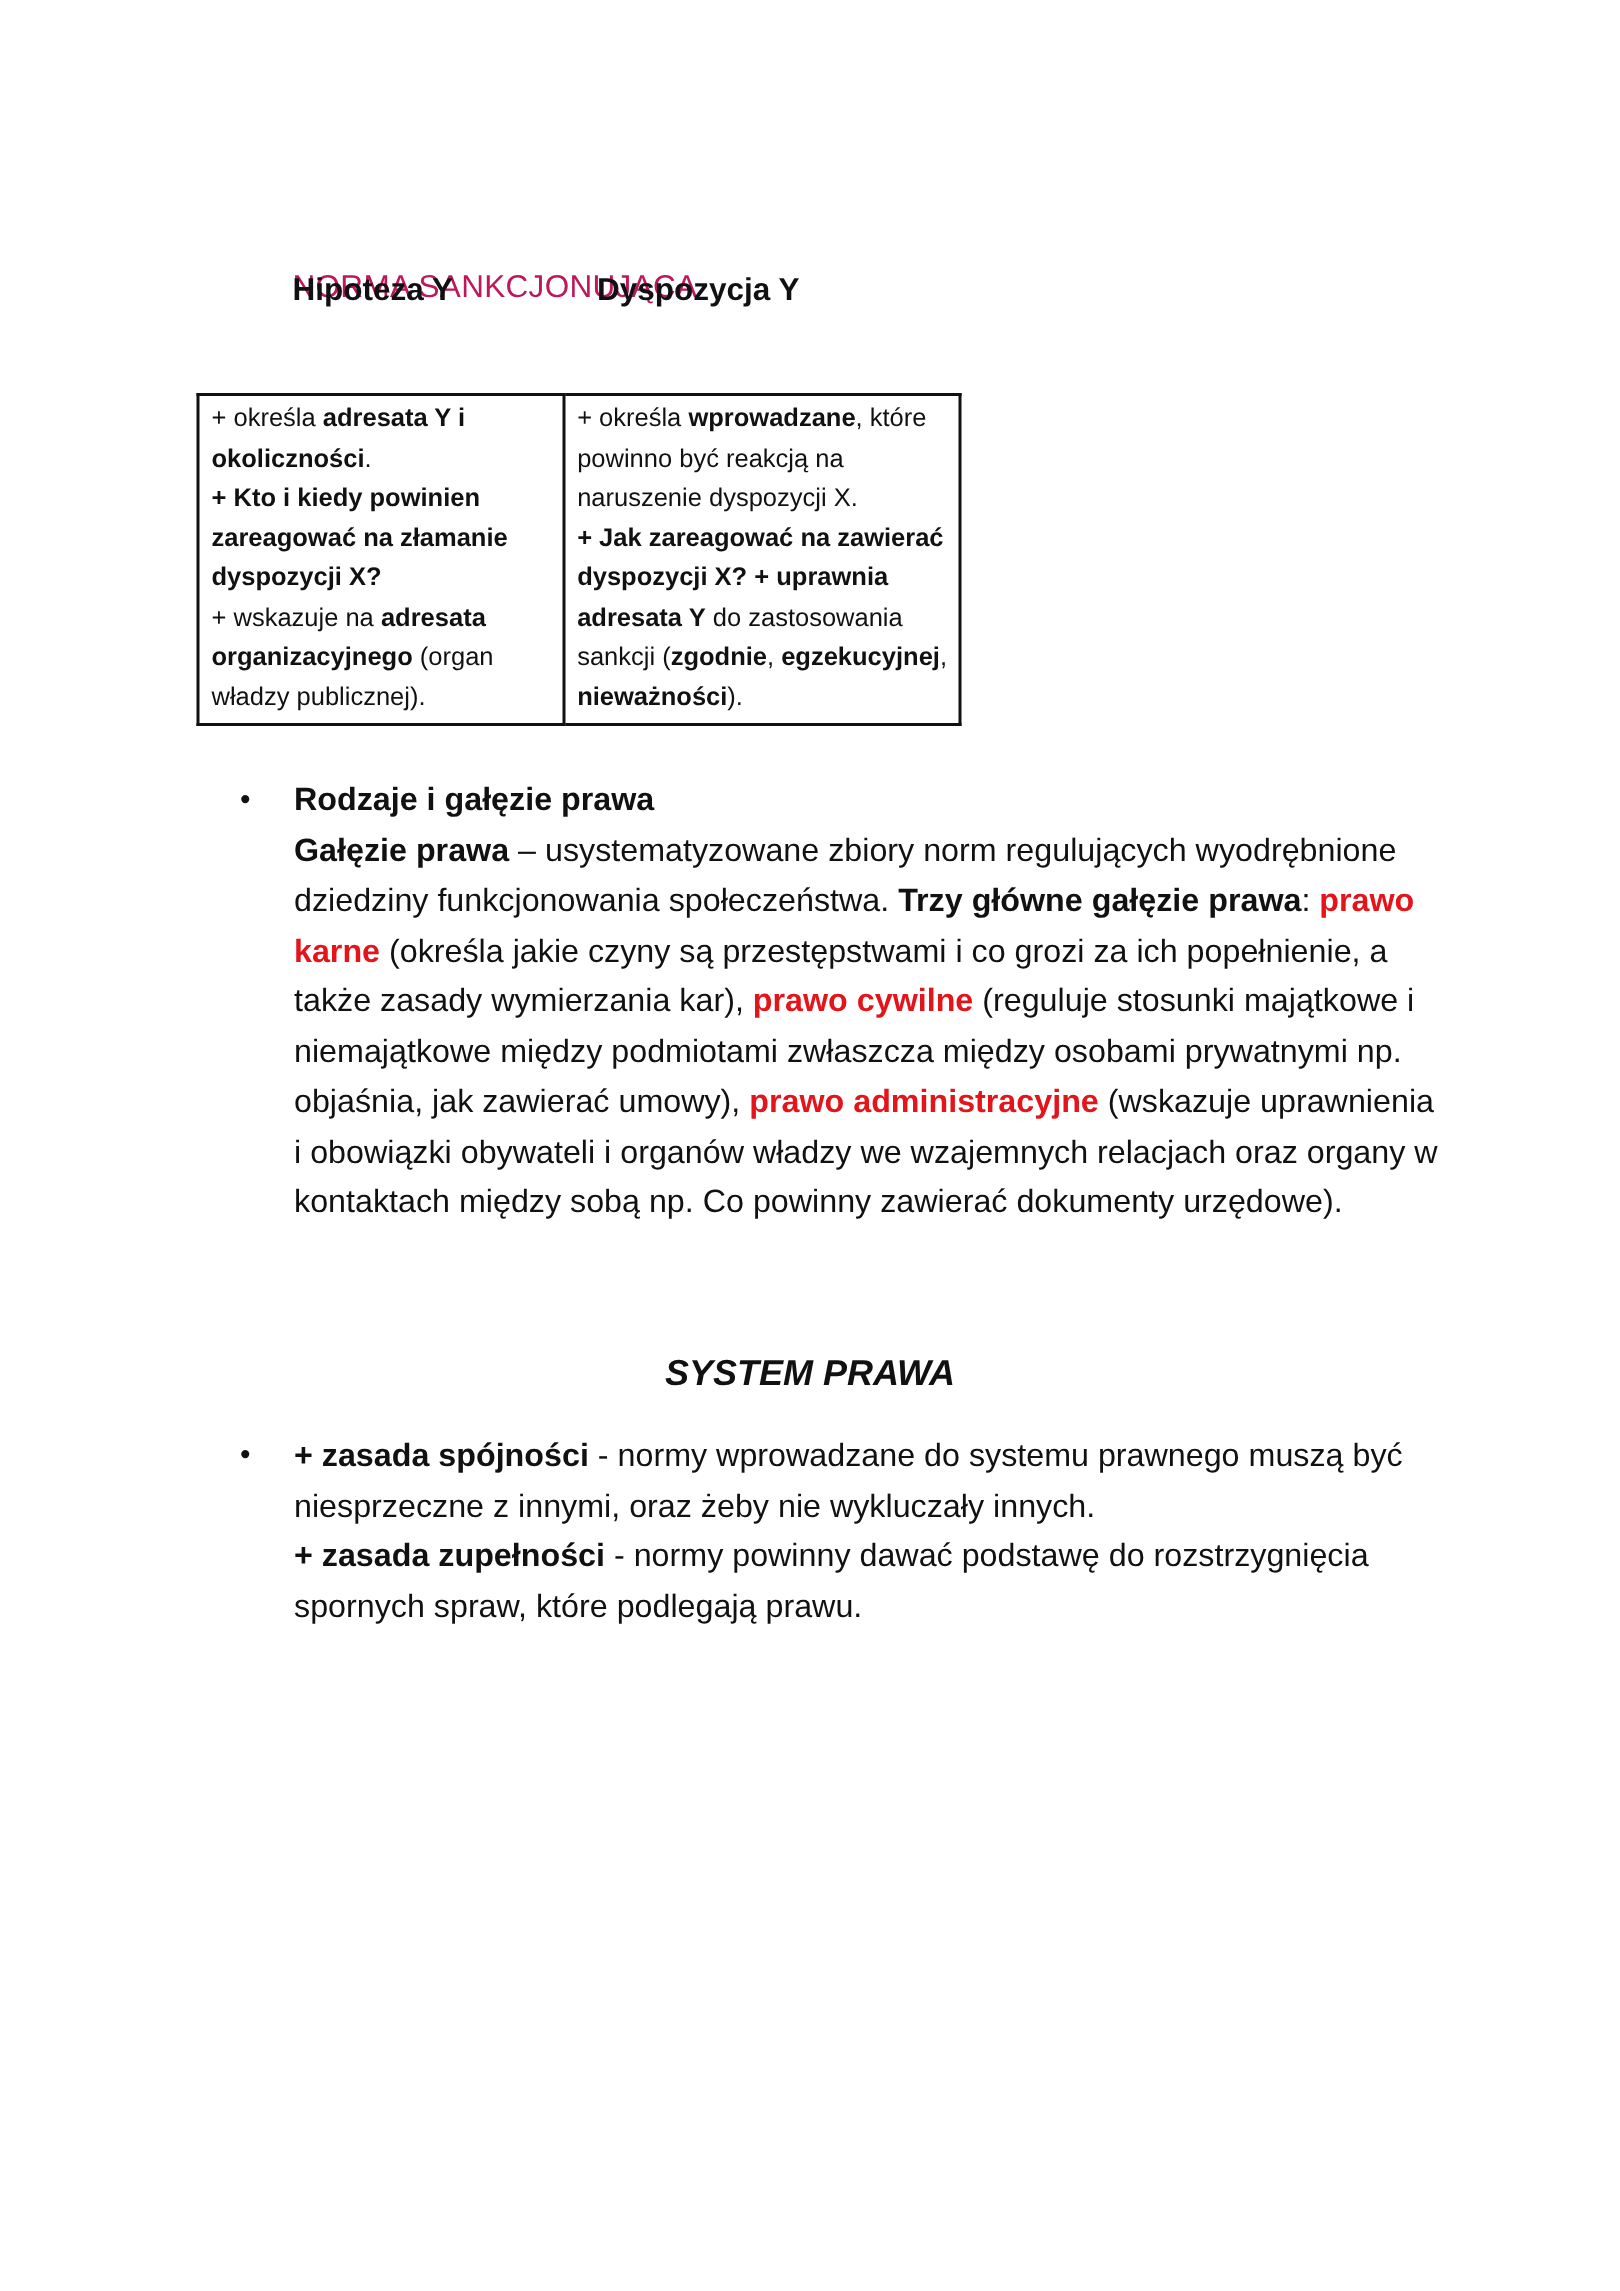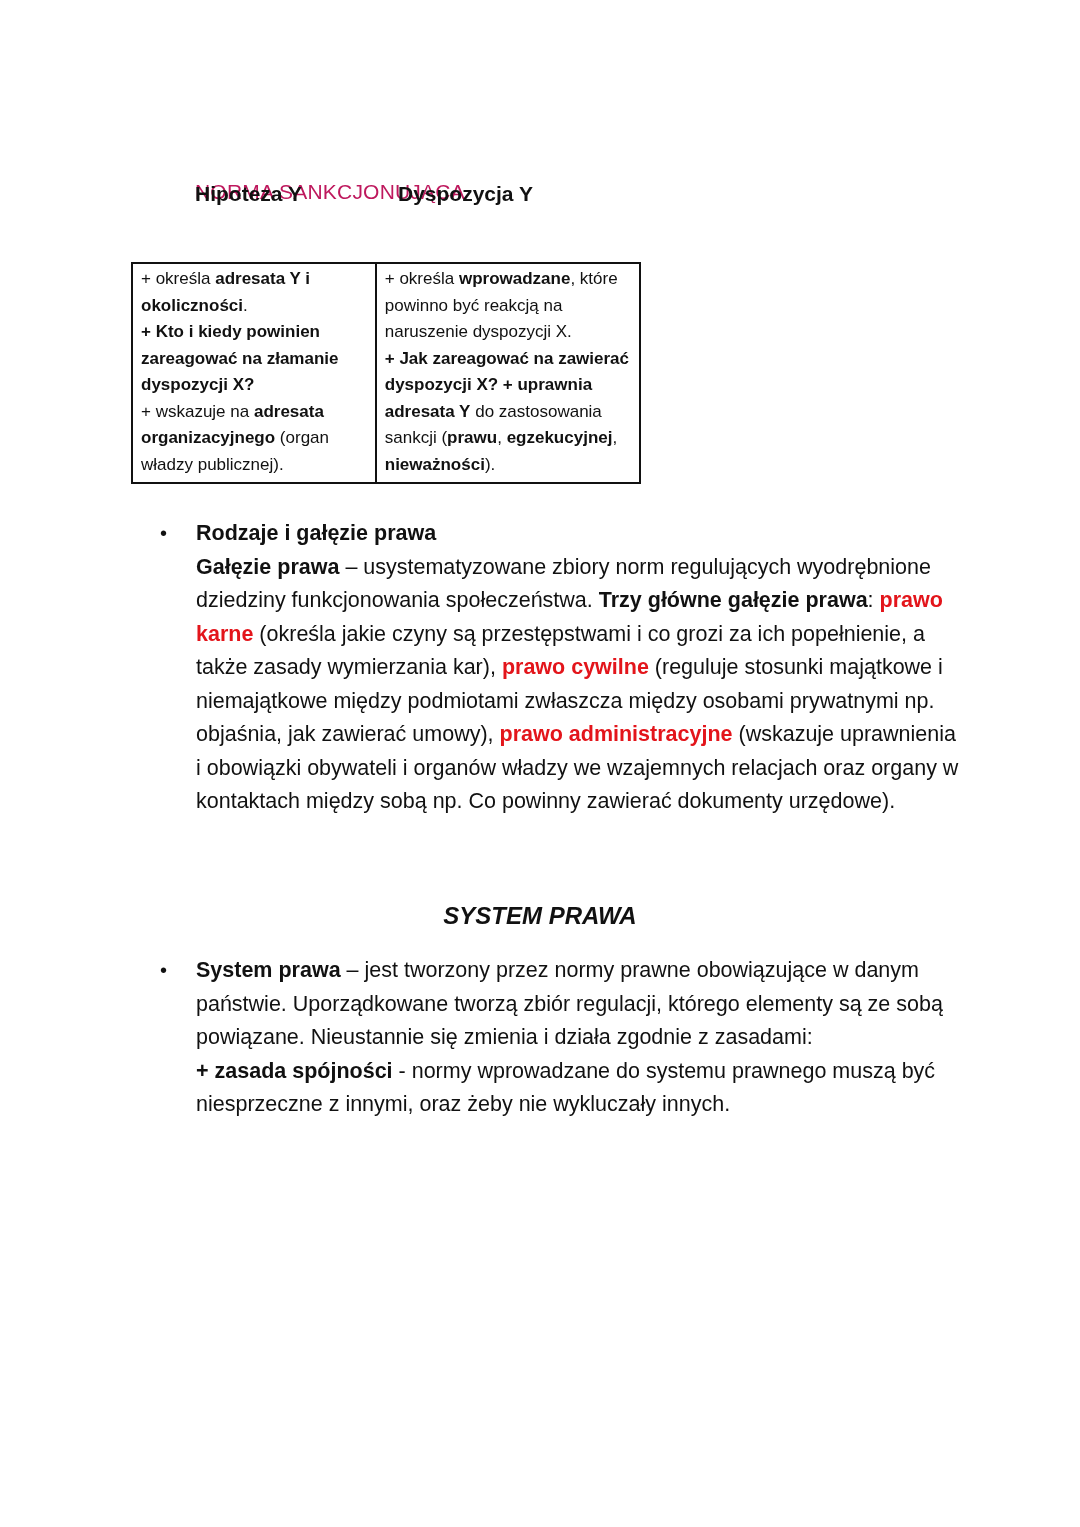--- a/index.html
+++ b/index.html
@@ -32,31 +32,31 @@
 <table class="norm">
   <tbody>
       <tr>
     <td class="c1">
       <span>+ określa </span><b>adresata Y i okoliczności</b><span>.</span><br>
       <b>+ Kto i kiedy powinien zareagować na złamanie dyspozycji X?</b><br>
       <span>+ wskazuje na </span><b>adresata organizacyjnego</b><span> (organ władzy publicznej).</span>
     </td>
     <td class="c2">
       <span>+ określa </span><b>wprowadzane</b><span>, które powinno być reakcją na naruszenie dyspozycji X.</span><br>
-      <b>+ Jak zareagować na zawierać dyspozycji X? +</b><b> uprawnia adresata Y</b><span> do zastosowania sankcji (</span><b>prawu</b><span>, </span><b>egzekucyjnej</b><span>,</span><b> nieważności</b><span>).</span>
+      <b>+ Jak zareagować na zawierać dyspozycji X? +</b><b> uprawnia adresata Y</b><span> do zastosowania sankcji (</span><b>zgodnie</b><span>, </span><b>egzekucyjnej</b><span>,</span><b> nieważności</b><span>).</span>
     </td>
   </tr>
 </tbody>
   </table>
 
 <div class="section sec1">
   <span class="bullet">•</span>
   <p><b>Rodzaje i gałęzie prawa</b></p>
   <p><b>Gałęzie prawa</b><span> – usystematyzowane zbiory norm regulujących wyodrębnione dziedziny funkcjonowania społeczeństwa. </span><b>Trzy główne gałęzie prawa</b><span>: </span><span class="red">prawo karne</span><span> (określa jakie czyny są przestępstwami i co grozi za ich popełnienie, a także zasady wymierzania kar), </span><span class="red">prawo cywilne</span><span> (reguluje stosunki majątkowe i niemajątkowe między podmiotami zwłaszcza między osobami prywatnymi np. objaśnia, jak zawierać umowy), </span><span class="red">prawo administracyjne</span><span> (wskazuje uprawnienia i obowiązki obywateli i organów władzy we wzajemnych relacjach oraz organy w kontaktach między sobą np. Co powinny zawierać dokumenty urzędowe).</span></p>
 </div>
 
 <div class="heading-center">SYSTEM PRAWA</div>
 
 <div class="section sec2">
   <span class="bullet">•</span>
-  <p><b>System prawa</b><span> – jest tworzony przez normy prawne obowiązujące w danym państwie. Uporządkowane tworzą zbiór regulacji, którego elementy są ze sobą powiązane. Nieustannie się zmienia i działa zgodnie z zasadami:</span></p>
   <p><b>+ zasada spójności</b><span> - normy wprowadzane do systemu prawnego muszą być niesprzeczne z innymi, oraz żeby nie wykluczały innych.</span></p>
+  <p><b>+ zasada zupełności</b><span> - normy powinny dawać podstawę do rozstrzygnięcia spornych spraw, które podlegają prawu.</span></p>
 </div>
 
 </body></html>

